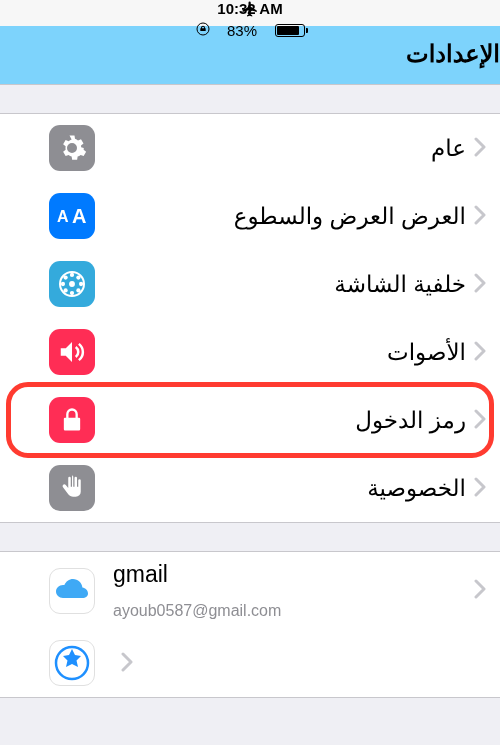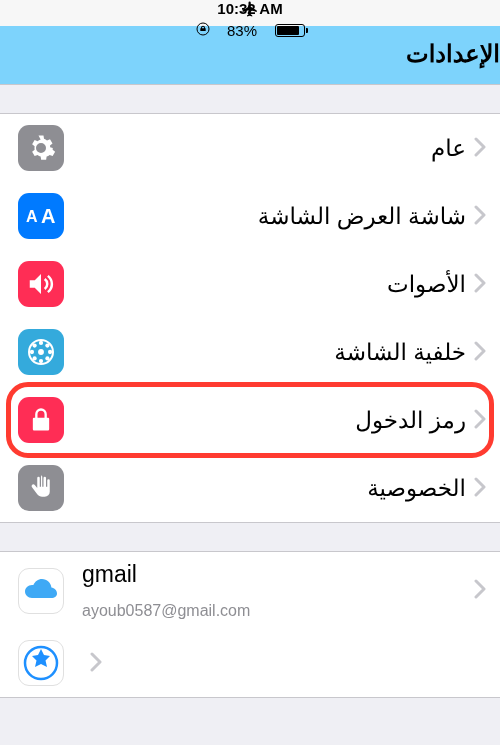--- a/index.html
+++ b/index.html
@@ -53,21 +53,21 @@
     }
     .item-text { flex: 1; display: flex; flex-direction: column; justify-content: center; }
     .item-label { font-size: 23px; color: #000; }
     .item-sub { font-size: 16px; color: #8e8e93; margin-top: 14px; }
     .chevron { color: #c7c7cc; font-size: 26px; margin-left: 8px; }
     .highlight {
       position: absolute; border: 5px solid #ff3b30; border-radius: 22px;
       pointer-events: none;
       left: 6px; right: 6px; top: -4px; bottom: -4px;
     }
-    .highlight-wrap { position: relative; }
+    .highlight-wrap { position: relative; padding-left: 31px; }
     .rtl { direction: rtl; text-align: right; }
     .ltr { direction: ltr; text-align: left; }
   </style>
 </head>
 <body>
 
 <div class="status-bar">
   <div class="status-left">
     <span>
       <svg width="18" height="18" viewBox="0 0 24 24">
@@ -114,38 +114,21 @@
     </div>
     <div class="highlight-wrap">
       <div class="list-item">
         <div class="icon-box" style="background: rgb(0, 122, 255);">
           <svg width="34" height="22" viewBox="0 0 34 22">
             <text x="2" y="17" font-size="16" font-weight="700" fill="#fff" font-family="Arial">A</text>
             <text x="17" y="18" font-size="20" font-weight="700" fill="#fff" font-family="Arial">A</text>
           </svg>
         </div>
         <div class="item-text">
-          <div class="item-label rtl">شاشة العرض الشاشة</div>
-        </div>
-        <div class="chevron"><svg width="12" height="20" viewBox="0 0 12 20">
-            <path fill="none" stroke="#c7c7cc" stroke-width="3" stroke-linecap="round" stroke-linejoin="round" d="M2 2l8 8-8 8"></path>
-          </svg></div>
-      </div>
-    </div>
-    <div class="highlight-wrap">
-      <div class="list-item">
-        <div class="icon-box" style="background: rgb(255, 45, 85);">
-          <svg width="30" height="30" viewBox="0 0 24 24">
-            <path fill="#fff" d="M3 9v6h4l5 5V4L7 9H3z"></path>
-            <path fill="none" stroke="#fff" stroke-width="2" d="M15 8c1.3 1 2 2.4 2 4s-.7 3-2 4"></path>
-            <path fill="none" stroke="#fff" stroke-width="2" d="M17.5 5.5c2 1.6 3.2 4 3.2 6.5s-1.2 4.9-3.2 6.5"></path>
-          </svg>
-        </div>
-        <div class="item-text">
-          <div class="item-label rtl">الأصوات</div>
+          <div class="item-label rtl">العرض العرض والسطوع</div>
         </div>
         <div class="chevron"><svg width="12" height="20" viewBox="0 0 12 20">
             <path fill="none" stroke="#c7c7cc" stroke-width="3" stroke-linecap="round" stroke-linejoin="round" d="M2 2l8 8-8 8"></path>
           </svg></div>
       </div>
     </div>
     <div class="highlight-wrap">
       <div class="list-item">
         <div class="icon-box" style="background: rgb(52, 170, 220);">
           <svg width="32" height="32" viewBox="0 0 24 24">
@@ -165,20 +148,37 @@
           <div class="item-label rtl">خلفية الشاشة</div>
         </div>
         <div class="chevron"><svg width="12" height="20" viewBox="0 0 12 20">
             <path fill="none" stroke="#c7c7cc" stroke-width="3" stroke-linecap="round" stroke-linejoin="round" d="M2 2l8 8-8 8"></path>
           </svg></div>
       </div>
     </div>
     <div class="highlight-wrap">
       <div class="list-item">
         <div class="icon-box" style="background: rgb(255, 45, 85);">
+          <svg width="30" height="30" viewBox="0 0 24 24">
+            <path fill="#fff" d="M3 9v6h4l5 5V4L7 9H3z"></path>
+            <path fill="none" stroke="#fff" stroke-width="2" d="M15 8c1.3 1 2 2.4 2 4s-.7 3-2 4"></path>
+            <path fill="none" stroke="#fff" stroke-width="2" d="M17.5 5.5c2 1.6 3.2 4 3.2 6.5s-1.2 4.9-3.2 6.5"></path>
+          </svg>
+        </div>
+        <div class="item-text">
+          <div class="item-label rtl">الأصوات</div>
+        </div>
+        <div class="chevron"><svg width="12" height="20" viewBox="0 0 12 20">
+            <path fill="none" stroke="#c7c7cc" stroke-width="3" stroke-linecap="round" stroke-linejoin="round" d="M2 2l8 8-8 8"></path>
+          </svg></div>
+      </div>
+    </div>
+    <div class="highlight-wrap">
+      <div class="list-item">
+        <div class="icon-box" style="background: rgb(255, 45, 85);">
           <svg width="28" height="28" viewBox="0 0 24 24">
             <path fill="#fff" d="M12 2a5 5 0 0 0-5 5v3H6a1 1 0 0 0-1 1v9a1 1 0 0 0 1 1h12a1 1 0 0 0 1-1v-9a1 1 0 0 0-1-1h-1V7a5 5 0 0 0-5-5zm-3 8V7a3 3 0 0 1 6 0v3H9z"></path>
           </svg>
         </div>
         <div class="item-text">
           <div class="item-label rtl">رمز الدخول</div>
         </div>
         <div class="chevron"><svg width="12" height="20" viewBox="0 0 12 20">
             <path fill="none" stroke="#c7c7cc" stroke-width="3" stroke-linecap="round" stroke-linejoin="round" d="M2 2l8 8-8 8"></path>
           </svg></div>

